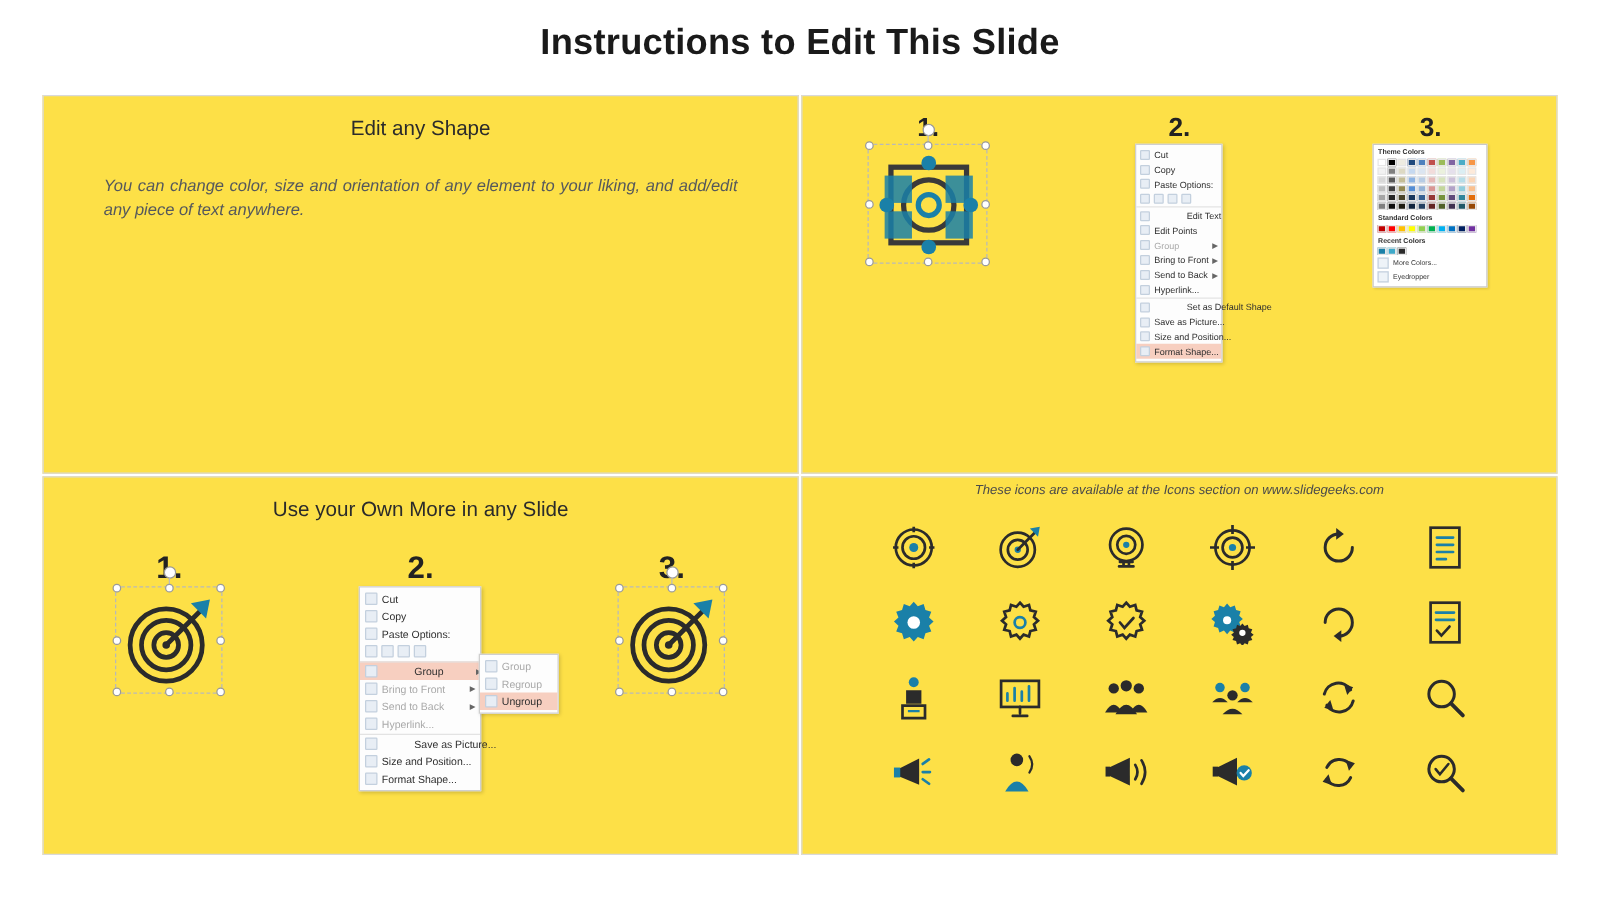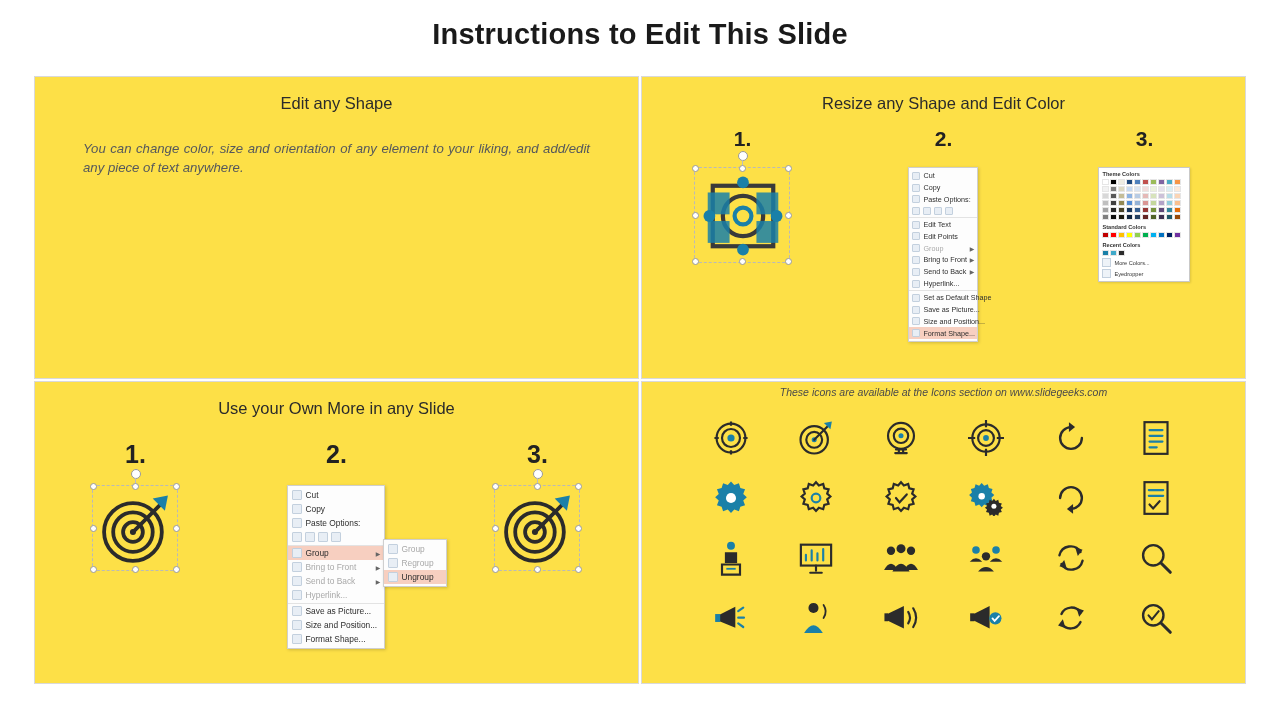--- a/index.html
+++ b/index.html
@@ -82,21 +82,21 @@
     width: 33%;
     text-align: center;
   }
   .step-num {
     font-size: 21px;
     font-weight: bold;
     color: #222;
   }
   .step-num.big { font-size: 25px; }
   .step-art {
-    margin-top: 16px;
+    margin-top: 0;
     display: flex;
     justify-content: center;
     align-items: flex-start;
     min-height: 130px;
   }
 
   
   .sel-wrap { position: relative; display: inline-block; }
   .sel-box {
     border: 1px dashed #b9b9b9;
@@ -155,21 +155,21 @@
   }
   .ctx-row .ic {
     width: 8px; height: 8px;
     margin-right: 3px;
     flex: 0 0 8px;
     background: #e8eef5;
     border: 1px solid #c3d0de;
     box-sizing: border-box;
     border-radius: 1px;
   }
-  .ctx-row.sep { border-top: 1px solid #e3e3e3; margin-top: 1px; padding-top: 2px; }
+  .ctx-row.sep { border-top: 1px solid #e3e3e3; margin-top: 1px; padding-top: 2px; gap: 26px; }
   .ctx-row.dim { color: #a9a9a9; }
   .ctx-row.hl { background: #f7cfc0; }
   .ctx-row .arrow {
     margin-left: auto;
     font-size: 6px;
     color: #666;
   }
   .ctx.big {
     width: 96px;
     font-size: 8.4px;
@@ -230,21 +230,20 @@
   <div class="slide-title">Instructions to Edit This Slide</div>
 
   <div class="grid">
 
     <div class="panel">
       <div class="panel-title">Edit any Shape</div>
       <p class="para second">You can change color, size and orientation of any element to your liking, and add/edit any piece of text anywhere.</p>
     </div>
 
     <div class="panel">
-      <div class="panel-title">Resize any Shape and Edit Color</div>
 
       <div class="steps">
 
         <div class="step">
           <div class="step-num">1.</div>
           <div class="step-art">
             <div class="sel-wrap">
               <div class="sel-box" style="width:96px;height:96px;padding:6px;">
                 <span class="rot"></span>
                 <span class="handle h-tl"></span>

